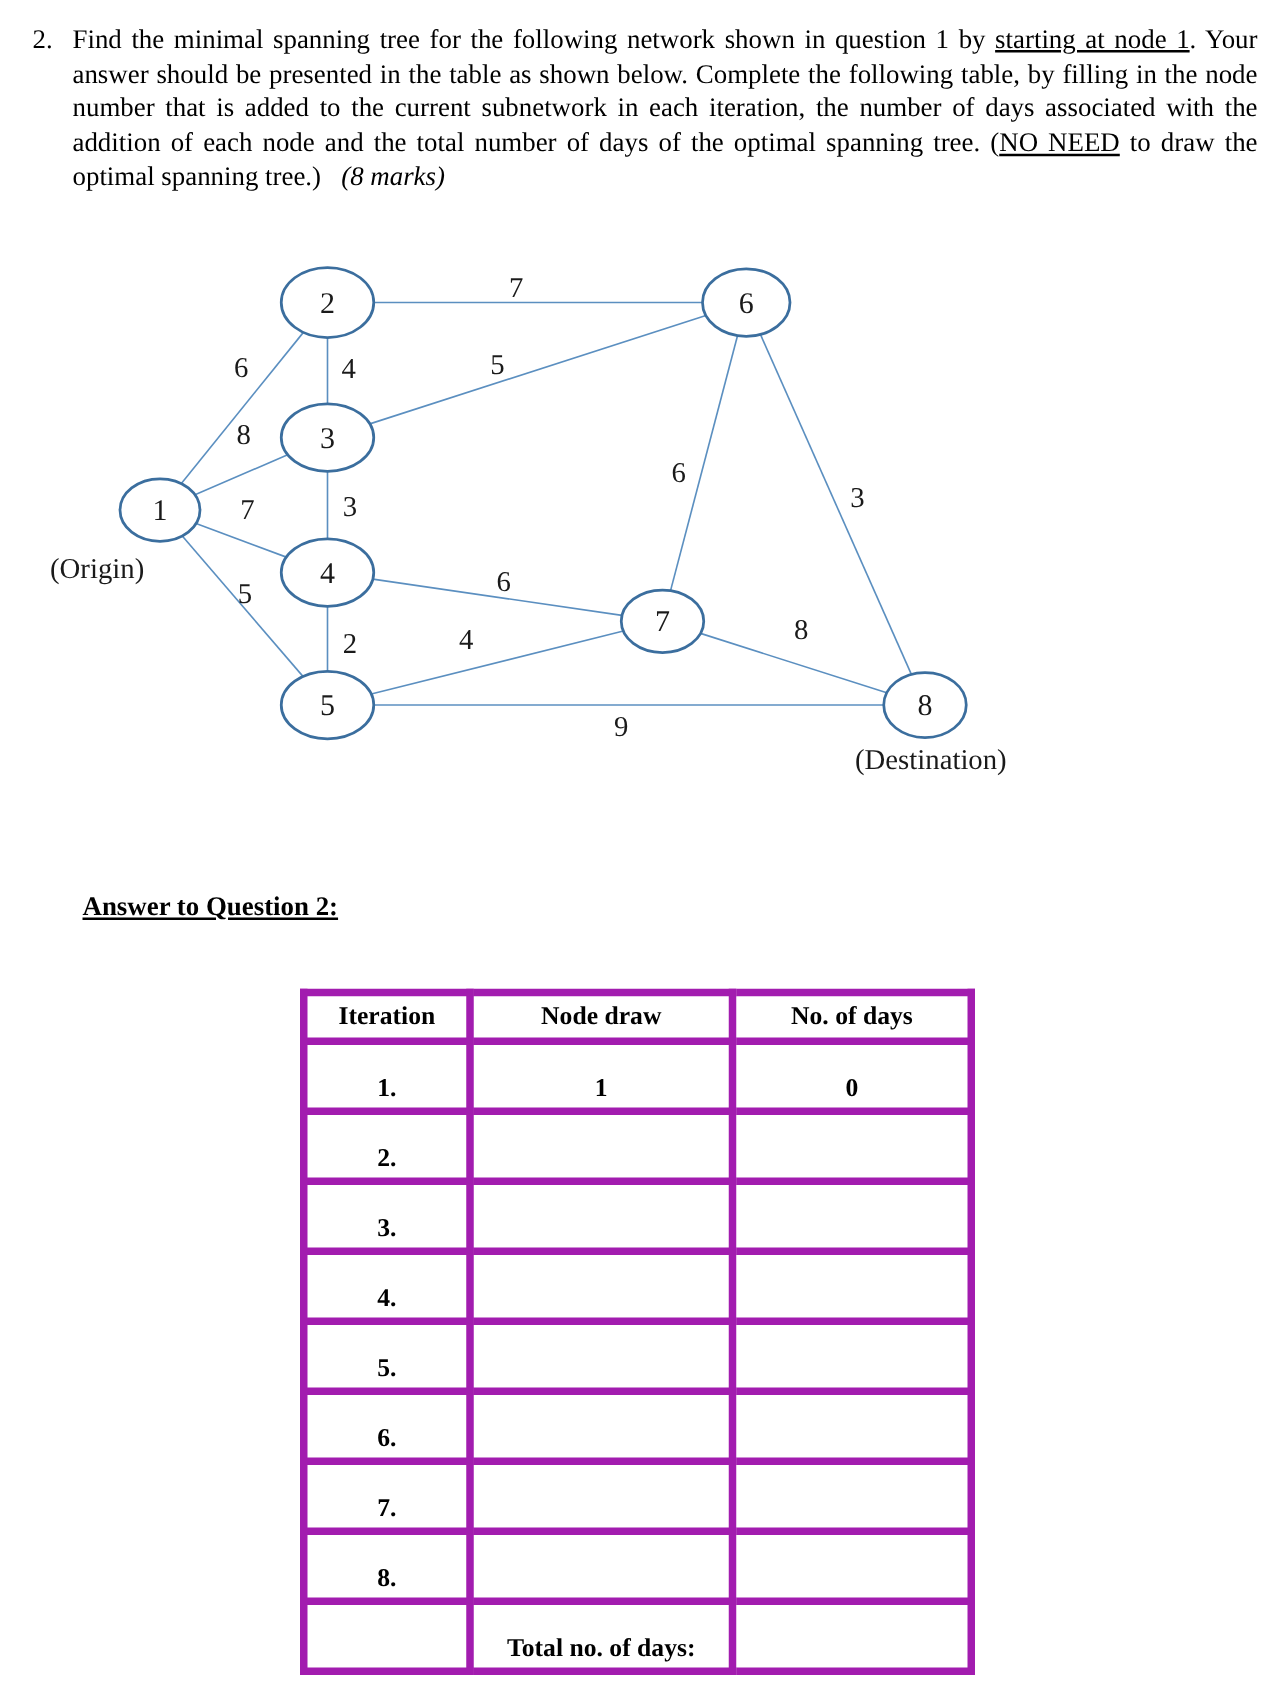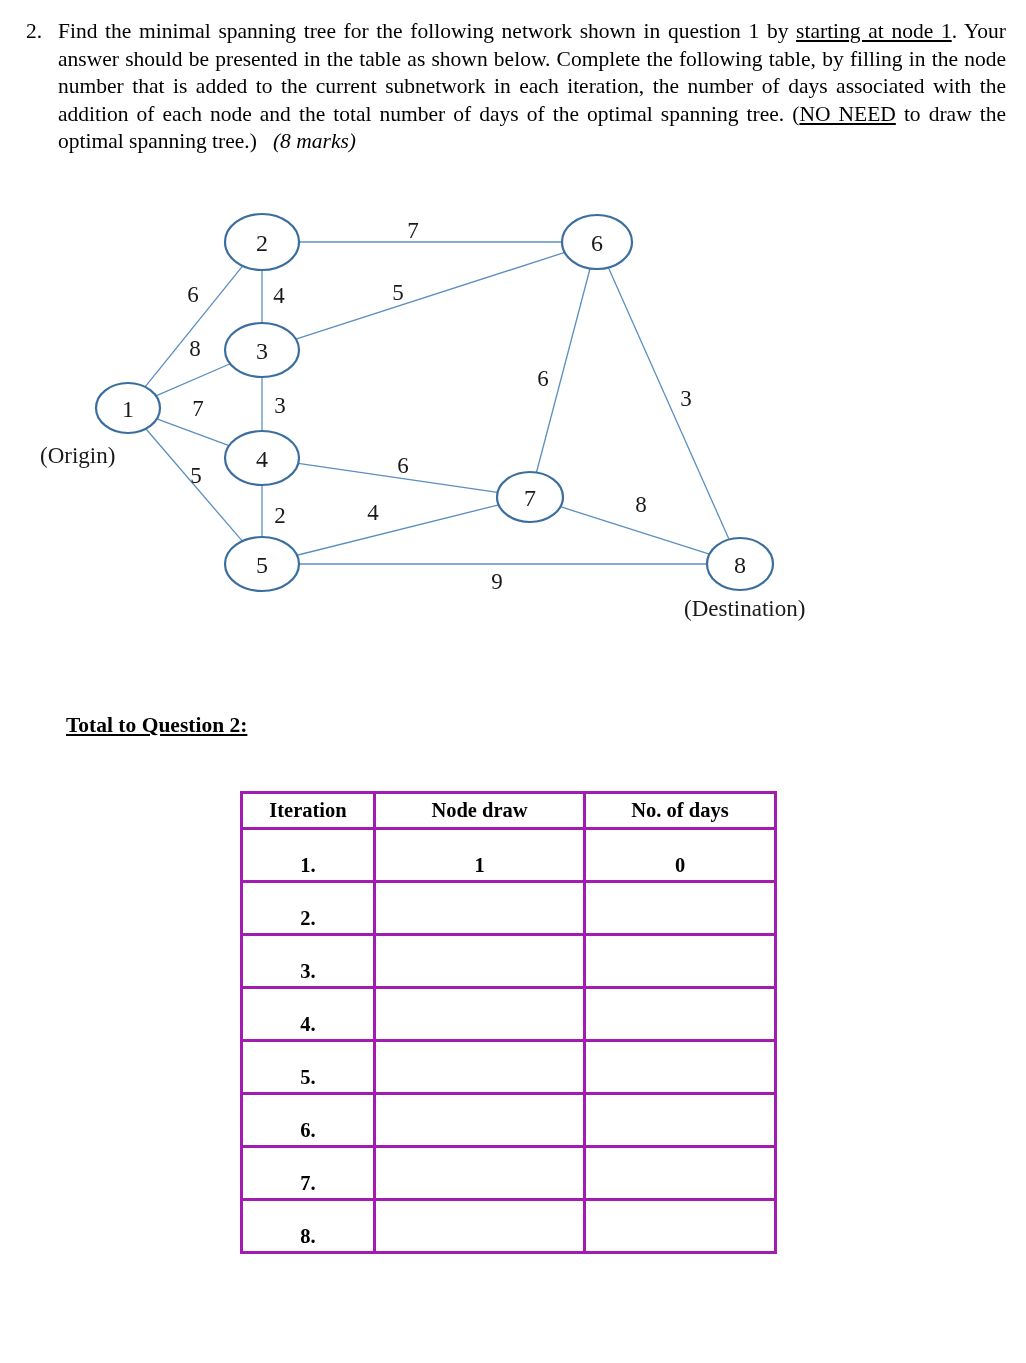--- a/index.html
+++ b/index.html
@@ -113,21 +113,21 @@
     top: 791px;
     width: 534px;
   }
   table.answer-table {
     border-collapse: collapse;
     width: 534px;
     table-layout: fixed;
   }
   table.answer-table th,
   table.answer-table td {
-    border: 3px solid #a21caf;
+    border: 6px solid #a21caf;
     font-family: "Liberation Serif", serif;
     font-size: 20.5px;
     font-weight: bold;
     padding: 0;
   }
   table.answer-table col.c1 { width: 133px; }
   table.answer-table col.c2 { width: 210px; }
   table.answer-table col.c3 { width: 191px; }
 
   table.answer-table th {
@@ -225,21 +225,21 @@
         <text x="497" y="391" class="edge-label">9</text>
         <text x="543" y="188" class="edge-label">6</text>
         <text x="686" y="208" class="edge-label">3</text>
         <text x="641" y="314" class="edge-label">8</text>
       </g>
     <text id="origin-label" class="corner-label" x="40" y="265">(Origin)</text>
     <text id="destination-label" class="corner-label" x="684" y="418">(Destination)</text>
   </svg>
 </div>
 
-<div class="answer-heading">Total to Question 2:</div>
+<div class="answer-heading">Answer to Question 2:</div>
 
 <div class="answer-table-wrap">
   <table class="answer-table">
     <colgroup>
         <col class="c1">
         <col class="c2">
         <col class="c3">
       </colgroup>
     <thead>
       <tr>
@@ -282,15 +282,20 @@
         <tr>
           <td class="iter-cell">7.</td>
           <td class="empty-cell"></td>
           <td class="empty-cell"></td>
         </tr>
         <tr>
           <td class="iter-cell">8.</td>
           <td class="empty-cell"></td>
           <td class="empty-cell"></td>
         </tr>
+        <tr>
+          <td class="iter-cell"></td>
+          <td class="total-label">Total no. of days:</td>
+          <td class="empty-cell"></td>
+        </tr>
       </tbody>
   </table>
 </div>
 
 </body></html>

